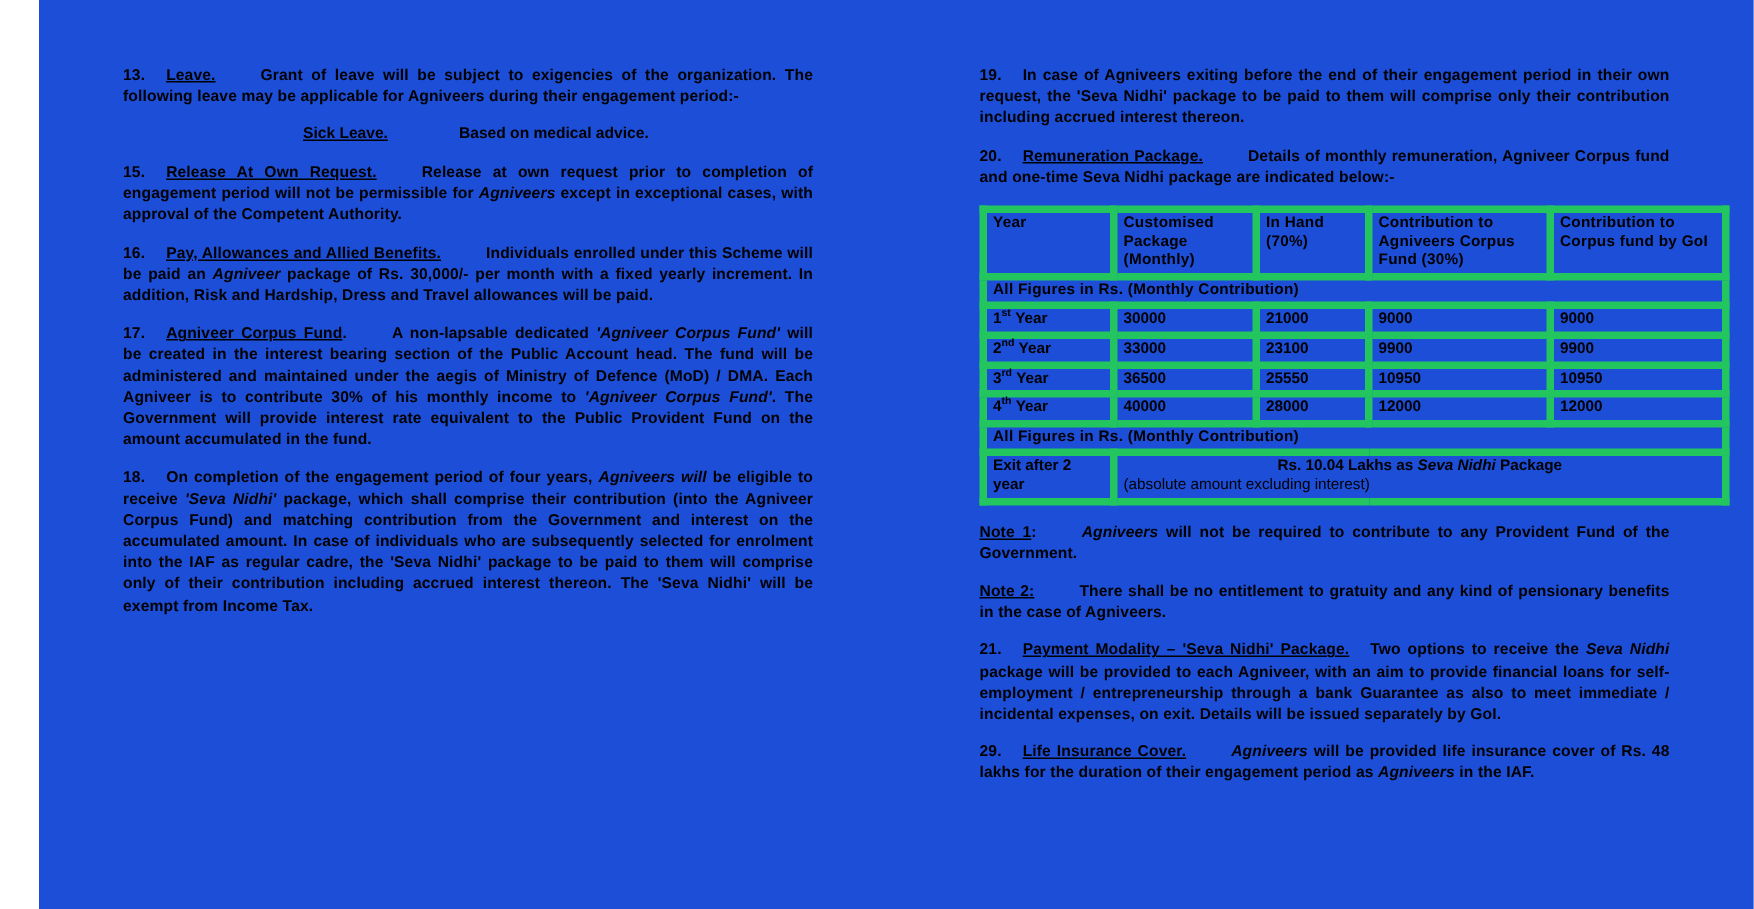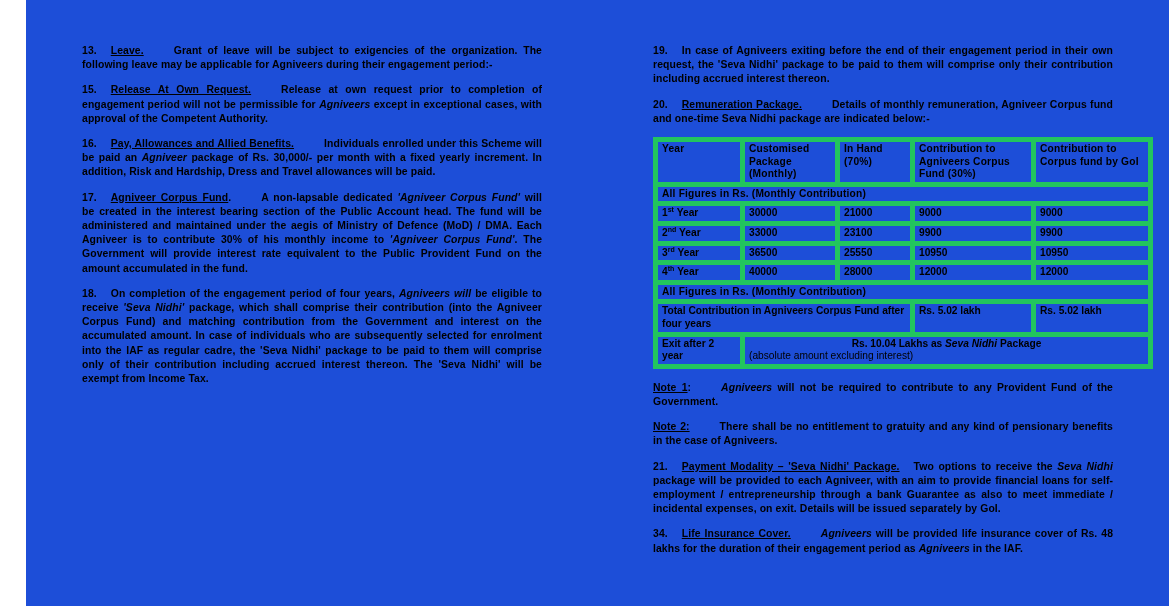--- a/index.html
+++ b/index.html
@@ -110,20 +110,24 @@
 
 <div class="page">
 
   <div class="col col-left">
 
     <p class="para">
       <span class="num">13.</span><span class="gap-sm"></span><span class="hd">Leave.</span><span class="gap-lg"></span><span>Grant of leave will be subject to exigencies of the organization.  The following leave may be applicable for Agniveers during their engagement period:-</span>
     </p>
 
     <div class="leave-block">
+      <div class="leave-row">
+        <span class="leave-label">Sick Leave.</span>
+        <span class="leave-val">Based on medical advice.</span>
+      </div>
     </div>
 
 
     <p class="para">
       <span class="num">15.</span><span class="gap-sm"></span><span class="hd">Release At Own Request.</span><span class="gap-lg"></span><span>Release at own request prior to completion of engagement period will not be permissible for </span><span class="it">Agniveers</span><span> except in exceptional cases, with approval of the Competent Authority.</span>
     </p>
 
     <p class="para">
       <span class="num">16.</span><span class="gap-sm"></span><span class="hd">Pay, Allowances and Allied Benefits.</span><span class="gap-lg"></span><span>Individuals enrolled under this Scheme will be paid an </span><span class="it">Agniveer</span><span> package of Rs. 30,000/- per month with a fixed yearly increment.  In addition, Risk and Hardship, Dress and Travel allowances will be paid.</span>
     </p>
@@ -188,25 +192,20 @@
             <td class="num-cell">40000</td>
             <td class="num-cell">28000</td>
             <td class="num-cell">12000</td>
             <td class="num-cell">12000</td>
           </tr>
 
           <tr>
             <td class="allfig" colspan="5">All Figures in Rs. (Monthly Contribution)</td>
           </tr>
 
-          <tr>
-            <td class="span-title" colspan="3">Total Contribution in Agniveers Corpus Fund after four years</td>
-            <td>Rs. 5.02 lakh</td>
-            <td>Rs. 5.02 lakh</td>
-          </tr>
 
           <tr>
             <td>Exit after 2 year</td>
             <td colspan="4">
               <div class="center"><span>Rs. 10.04 Lakhs as </span><span class="it">Seva Nidhi</span><span> Package</span></div>
               <div class="exit-line2">(absolute amount excluding interest)</div>
             </td>
           </tr>
         </tbody>
       </table>
@@ -218,17 +217,17 @@
 
     <p class="para">
       <span class="hd">Note 2:</span><span class="gap-lg"></span><span>There shall be no entitlement to gratuity and any kind of pensionary benefits in the case of Agniveers.</span>
     </p>
 
     <p class="para">
       <span class="num">21.</span><span class="gap-sm"></span><span class="hd">Payment Modality – 'Seva Nidhi' Package.</span><span class="gap-sm"></span><span>Two options to receive the </span><span class="it">Seva Nidhi</span><span> package will be provided to each Agniveer, with an aim to provide financial loans for self-employment / entrepreneurship through a bank Guarantee as also to meet immediate / incidental expenses, on exit. Details will be issued separately by GoI.</span>
     </p>
 
     <p class="para">
-      <span class="num">34.</span><span class="gap-sm"></span><span class="hd">Life Insurance Cover.</span><span class="gap-lg"></span><span class="it">Agniveers</span><span> will be provided life insurance cover of Rs. 48 lakhs for the duration of their engagement period as </span><span class="it">Agniveers</span><span> in the IAF.</span>
+      <span class="num">29.</span><span class="gap-sm"></span><span class="hd">Life Insurance Cover.</span><span class="gap-lg"></span><span class="it">Agniveers</span><span> will be provided life insurance cover of Rs. 48 lakhs for the duration of their engagement period as </span><span class="it">Agniveers</span><span> in the IAF.</span>
     </p>
 
   </div>
 </div>
 
 </body></html>

